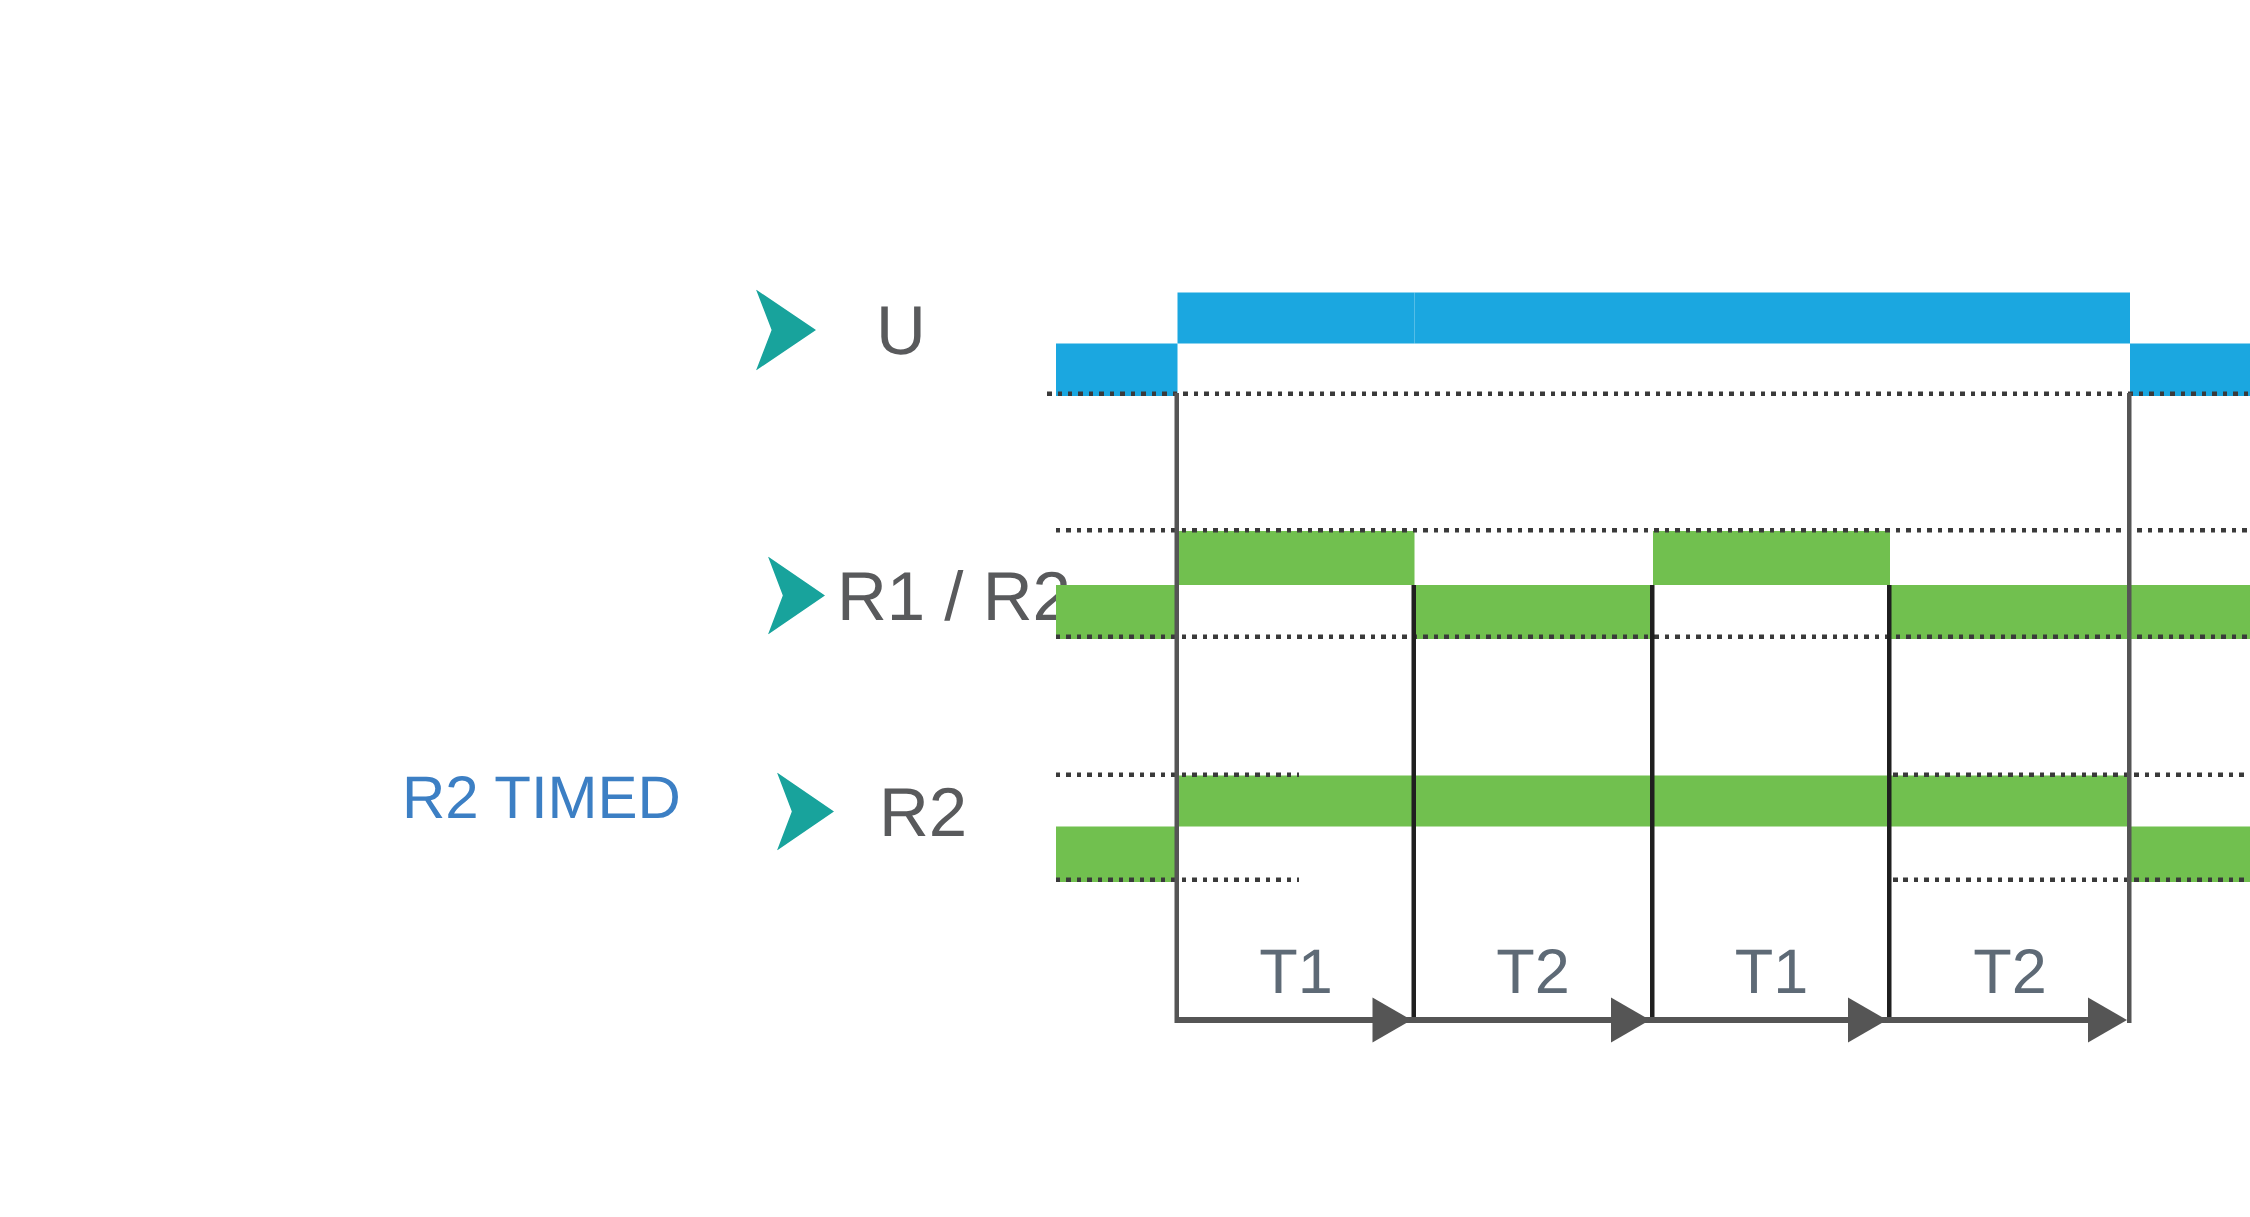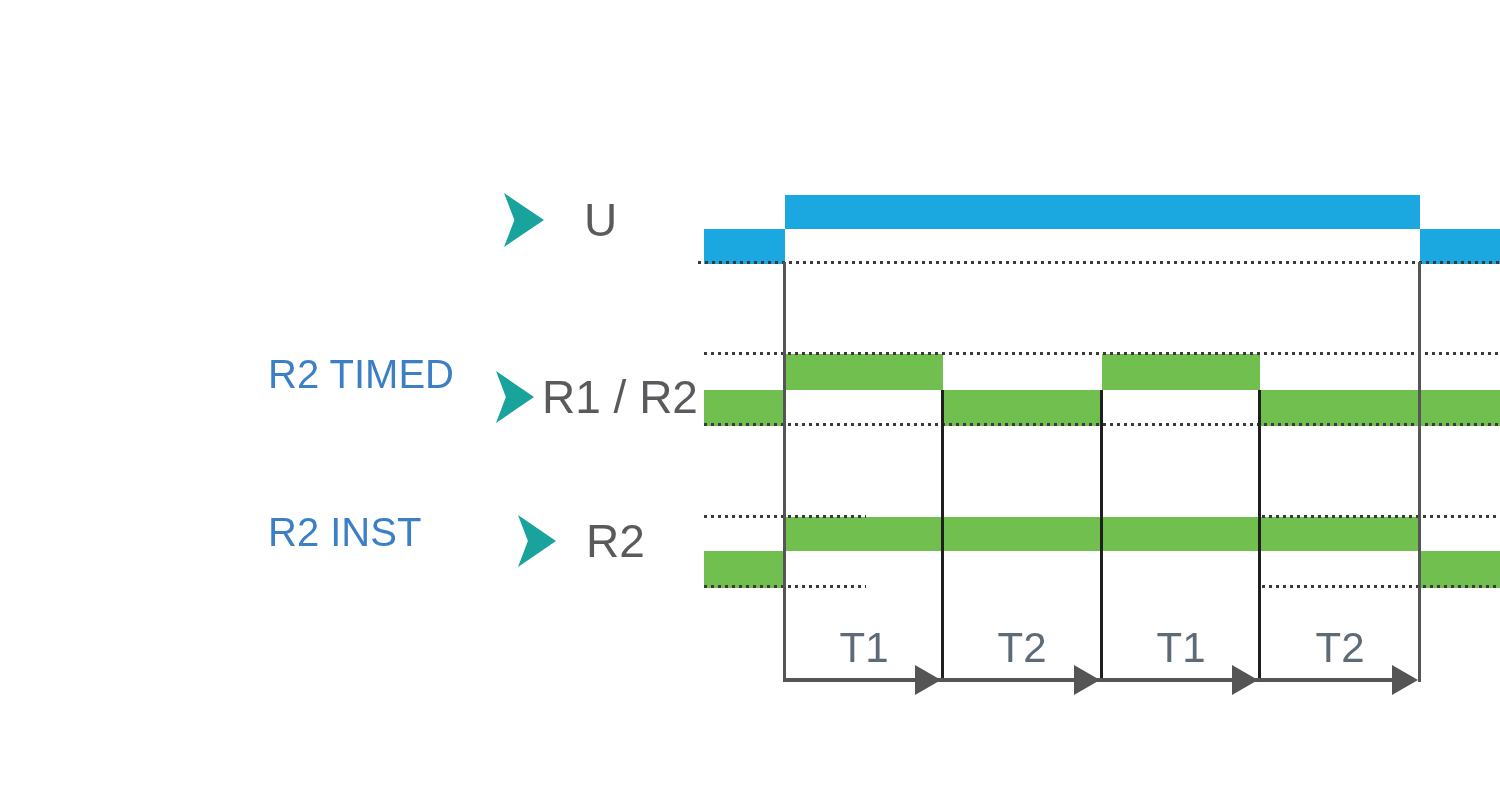--- a/index.html
+++ b/index.html
@@ -17,21 +17,21 @@
   }
   .row-label{
     position:absolute;
     font-size:40px;color:#3c7fc4;font-weight:400;
     white-space:nowrap;
   }
   .row-label.timed{left:268px;top:352px;}
   .row-label.inst{left:268px;top:510px;}
   .sig-head{position:absolute;display:flex;align-items:center;}
   .sig-head.u{left:504px;top:193px;}
-  .sig-head.r1r2{left:496px;top:370px;}
+  .sig-head.r1r2{left:512px;top:370px;}
   .sig-head.r2{left:518px;top:514px;justify-content:space-between;}
   .chevron{
     display:inline-block;
     width:40px;height:54px;
     background:#18a39c;
     clip-path:polygon(0 0, 100% 50%, 0 100%, 26% 50%);
   }
   .sig-head.r1r2 .chevron,.sig-head.r2 .chevron{width:38px;height:52px;}
   .sig-label{
     font-size:46px;color:#595a5c;font-weight:400;
@@ -59,22 +59,21 @@
     border-bottom:15px solid transparent;
     border-left:26px solid #555555;
   }
 </style>
 </head>
 <body>
 
 <div class="canvas">
 
 
-  <div class="row-label timed">R2 TIMED</div>
-  <div class="row-label inst">R2 INST</div>
+  <div class="row-label inst">R2 TIMED</div>
 
   <div class="sig-head u">
     <span class="chevron"></span>
     <span class="sig-label">U</span>
   </div>
 
   <div class="sig-head r1r2">
     <span class="chevron"></span>
     <span class="sig-label">R1 / R2</span>
   </div>

